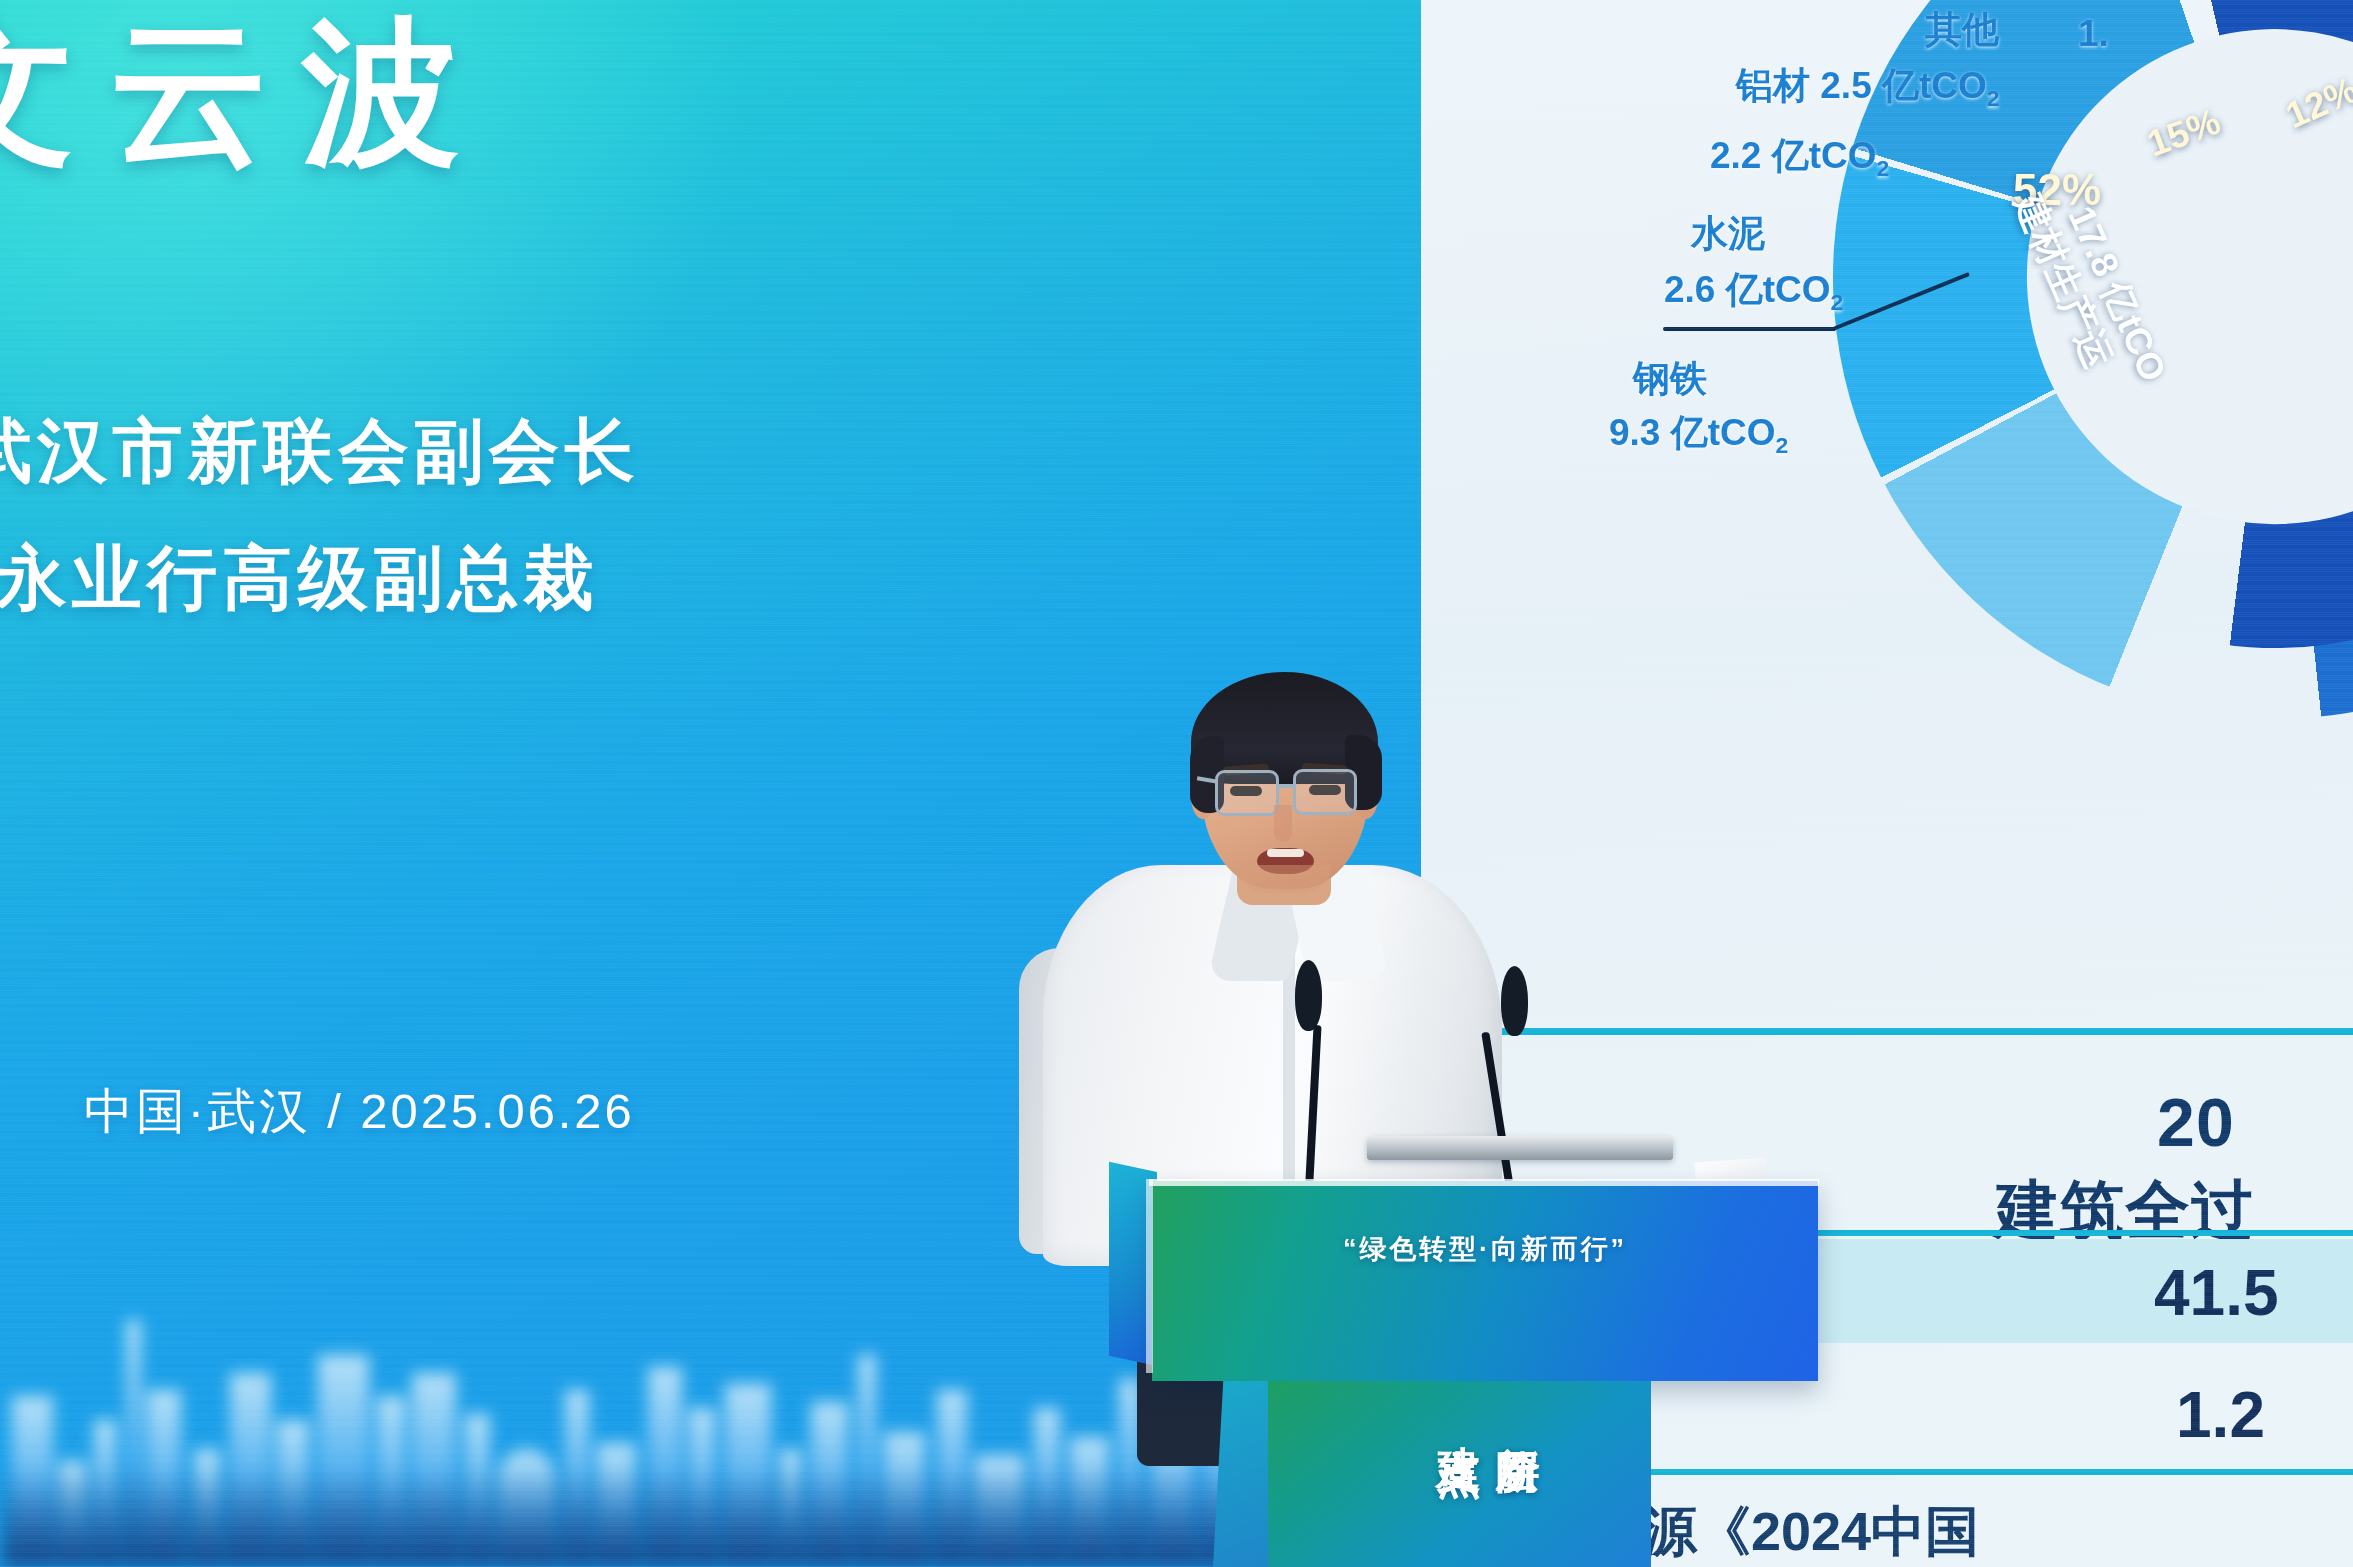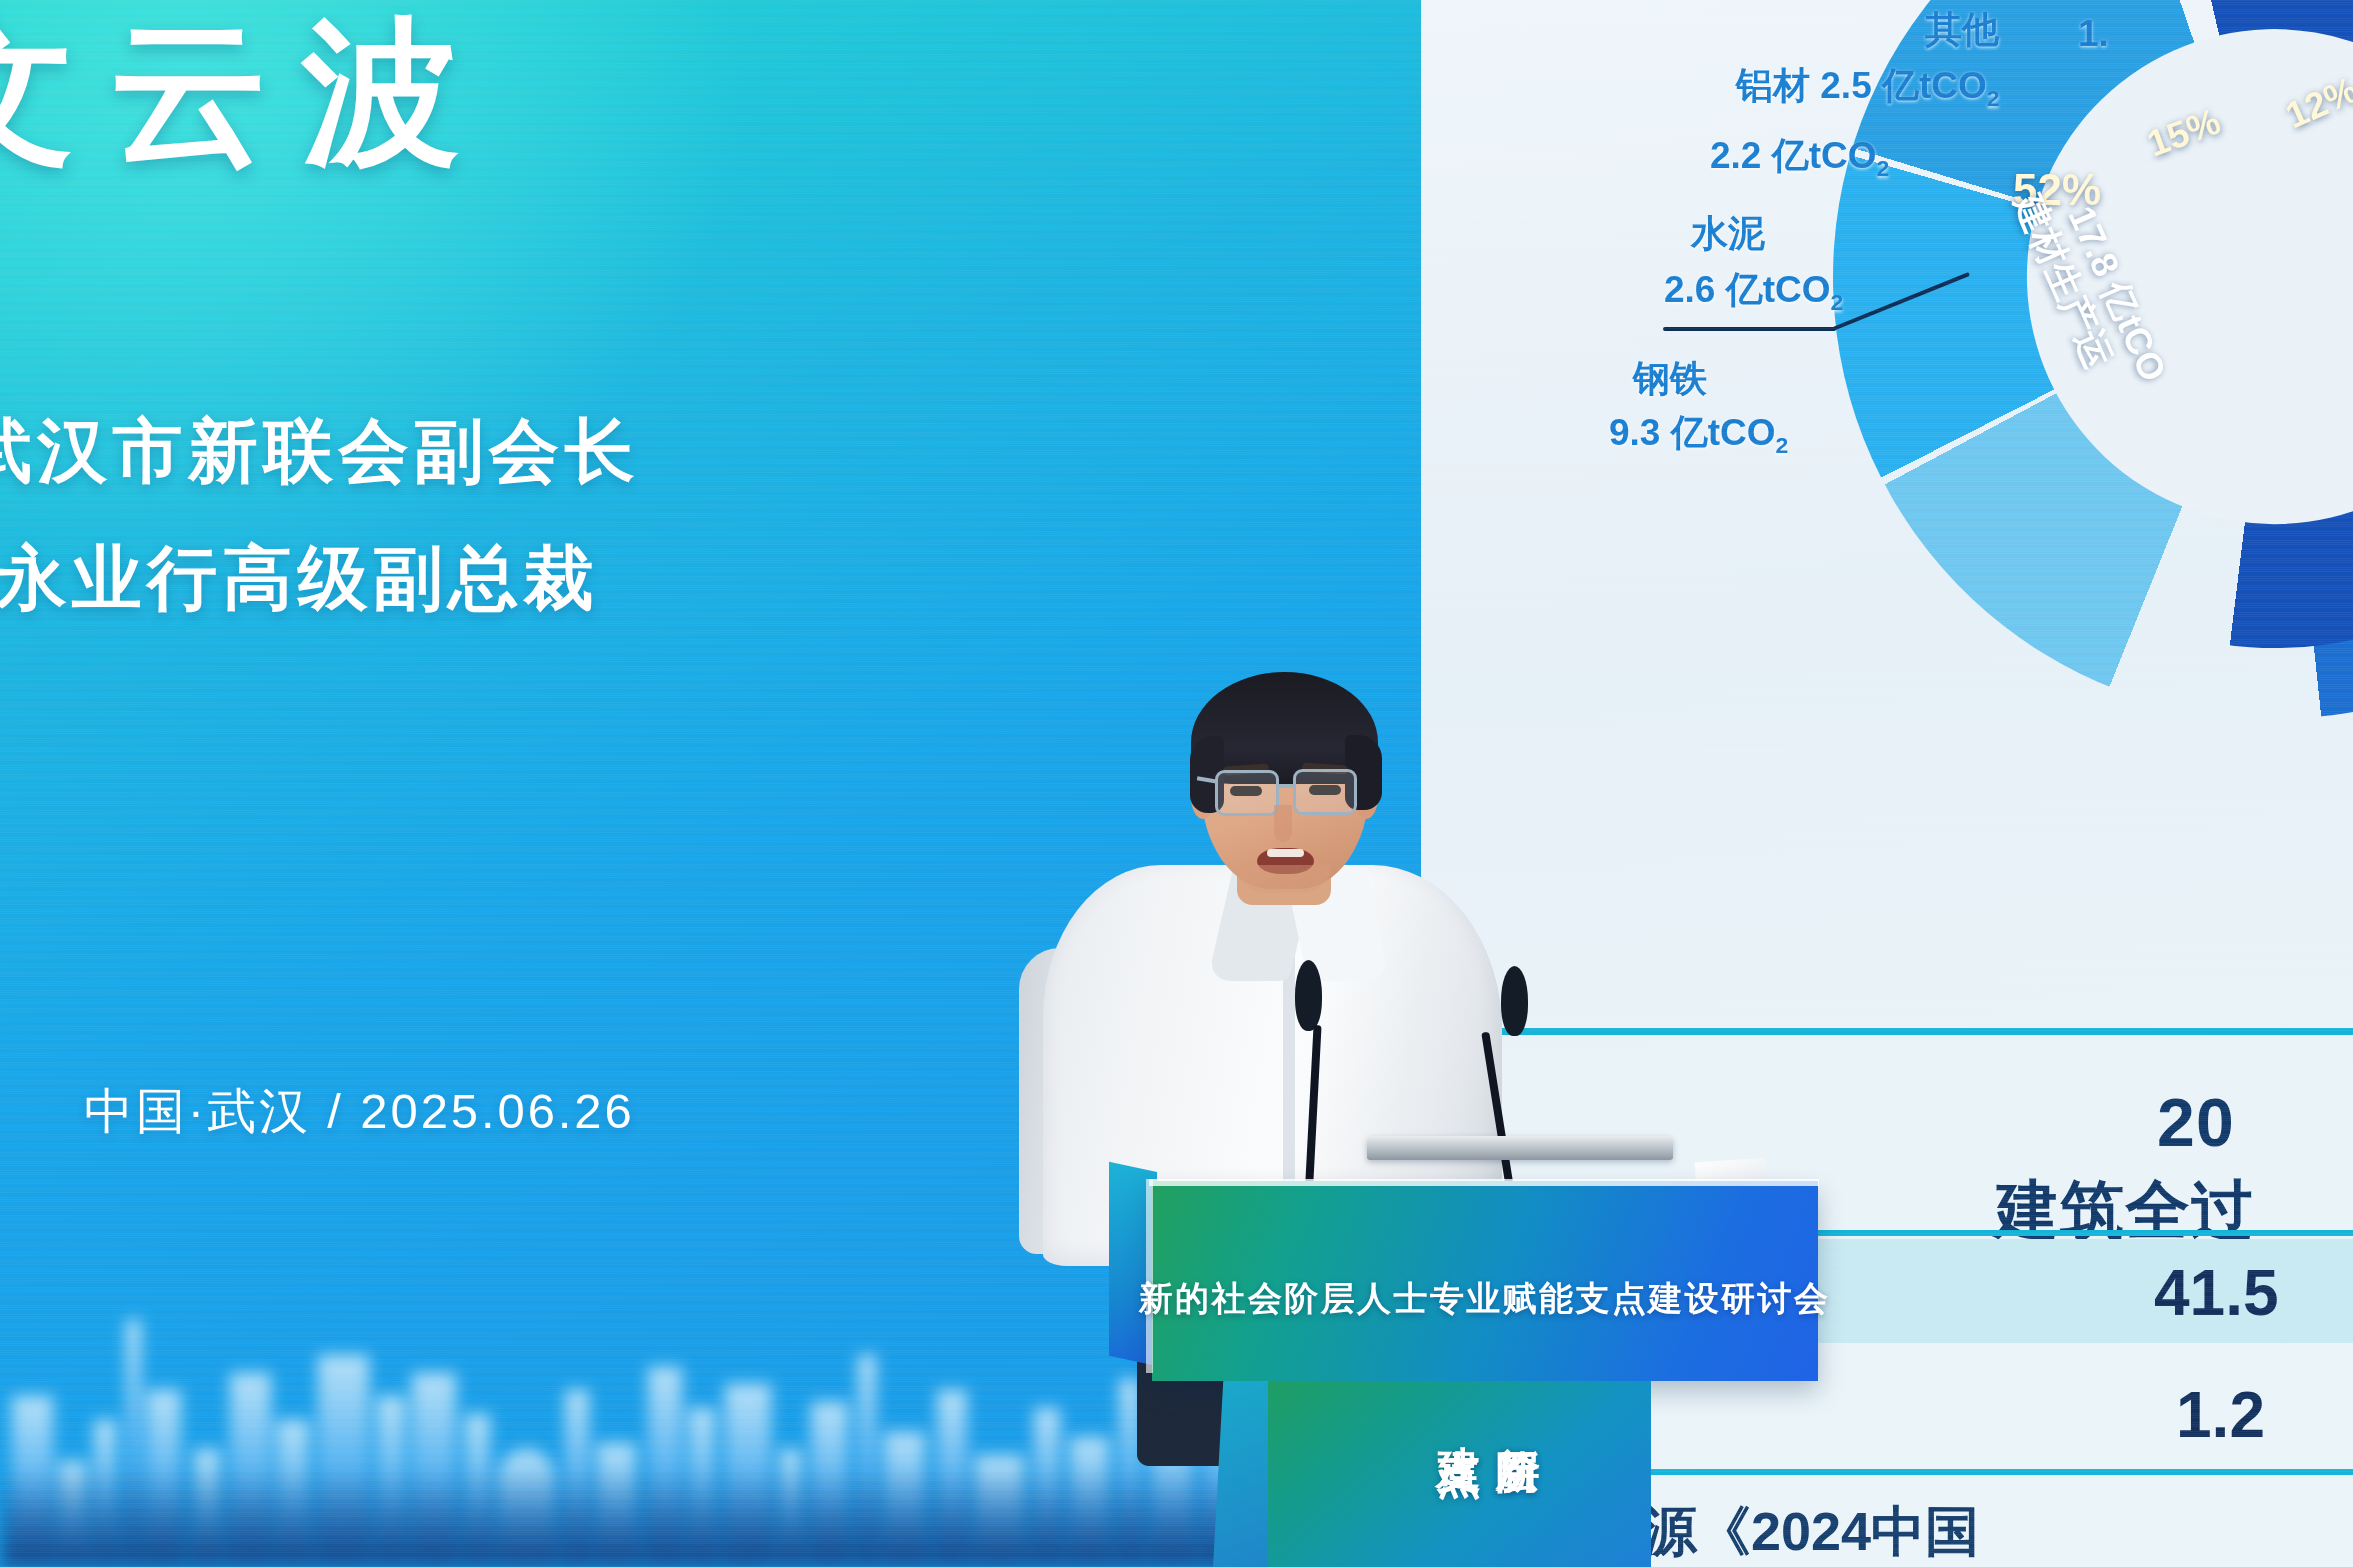--- a/index.html
+++ b/index.html
@@ -357,21 +357,21 @@
     <div class="mic-head" style="left:4.7px;top:0;width:27px;height:70px;"></div>
     <div class="mic-stem" style="left:14px;top:64px;width:8.2px;height:184px;transform:rotate(-9deg);"></div>
   </div>
 
   <div class="laptop"></div>
   <div class="paper"></div>
   <div class="podium-left-face"></div>
   <div class="podium-top-face"></div>
   <div class="podium-edge"></div>
   <div class="podium-edge-l"></div>
-  <div class="podium-sub">新的社会阶层人士专业赋能支点建设研讨会</div>
+  <div class="podium-title">“绿色转型·向新而行”</div>
 
   <div class="podium-body-l"></div>
   <div class="podium-body"></div>
   <div class="podium-vert" style="left:1435px;top:1411px;">建支点</div>
   <div class="podium-vert" style="left:1494px;top:1411px;">新阶层</div>
 
 </div>
 
 
 </body></html>

